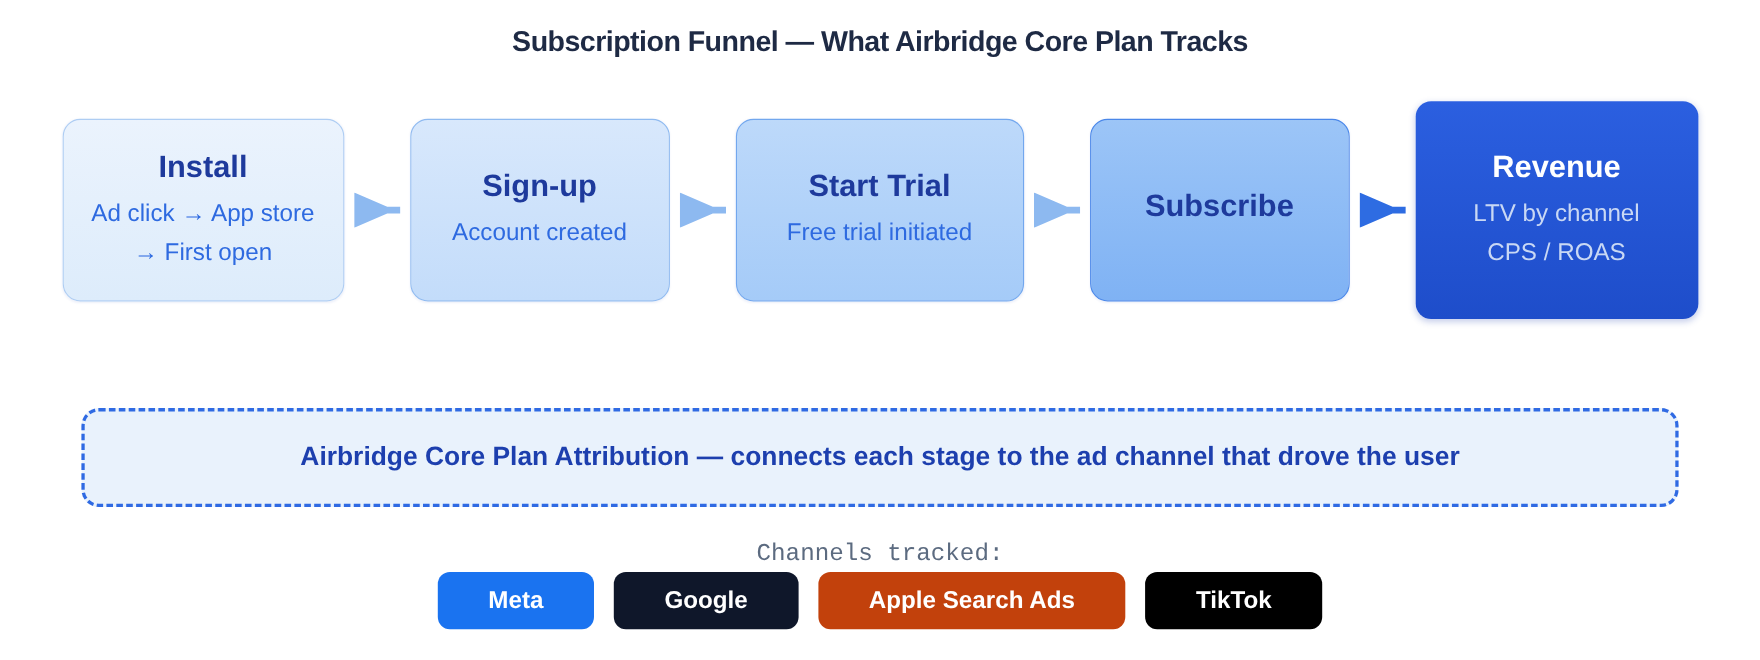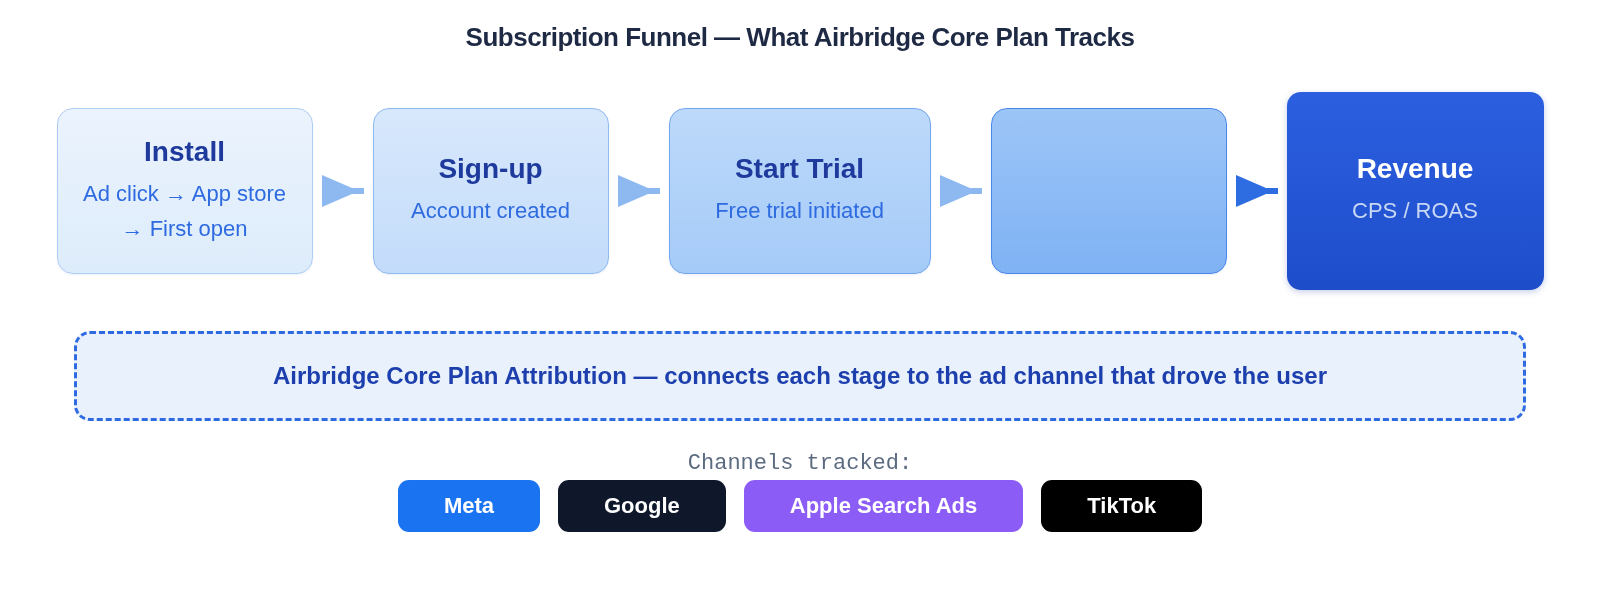--- a/index.html
+++ b/index.html
@@ -73,21 +73,21 @@
     width: 42px;
     height: 32px;
     margin: 0 9px;
     flex: 0 0 auto;
   }
   .arrow svg { display: block; }
   .arrow-light path { fill: #8db9f0; }
   .arrow-dark  path { fill: #2e6ce2; }
   
   .banner {
-    margin: 40px auto 0;
+    margin: 80px auto 0;
     width: 1452px;
     height: 90px;
     box-sizing: border-box;
     border: 3px dashed #2f6ae3;
     border-radius: 16px;
     background: #e9f2fc;
     display: flex;
     align-items: center;
     justify-content: center;
   }
@@ -159,43 +159,45 @@
       <div class="stage-sub">Free trial initiated</div>
     </div>
 
     <div class="arrow arrow-light">
       <svg width="42" height="32" viewBox="0 0 42 32">
         <path d="M0 0 L0 32 L30 19 L42 19 L42 13 L30 13 Z"></path>
       </svg>
     </div>
 
     <div class="stage stage-4">
+      <div class="stage-title">Subscribe</div>
     </div>
 
     <div class="arrow arrow-dark">
       <svg width="42" height="32" viewBox="0 0 42 32">
         <path d="M0 0 L0 32 L30 19 L42 19 L42 13 L30 13 Z"></path>
       </svg>
     </div>
 
     <div class="stage stage-5">
       <div class="stage-title">Revenue</div>
       <div class="stage-sub">
+        <span>LTV by channel</span>
         <span>CPS / ROAS</span>
       </div>
     </div>
 
   </div>
 
   <div class="banner">
     <div class="banner-text">Airbridge Core Plan Attribution — connects each stage to the ad channel that drove the user</div>
   </div>
 
   <div class="channels-heading">Channels tracked:</div>
 
   <div class="chips-row">
     <div class="chip" style="background-color: rgb(26, 115, 240);">Meta</div>
     <div class="chip" style="background-color: #0f172a; text-align: right;">Google</div>
-    <div class="chip" style="background-color: #8b5cf6;">Apple Search Ads</div>
+    <div class="chip" style="background-color: #c2410c;">Apple Search Ads</div>
     <div class="chip" style="background-color: rgb(0, 0, 0);">TikTok</div>
   </div>
 
 </div>
 
 </body></html>

